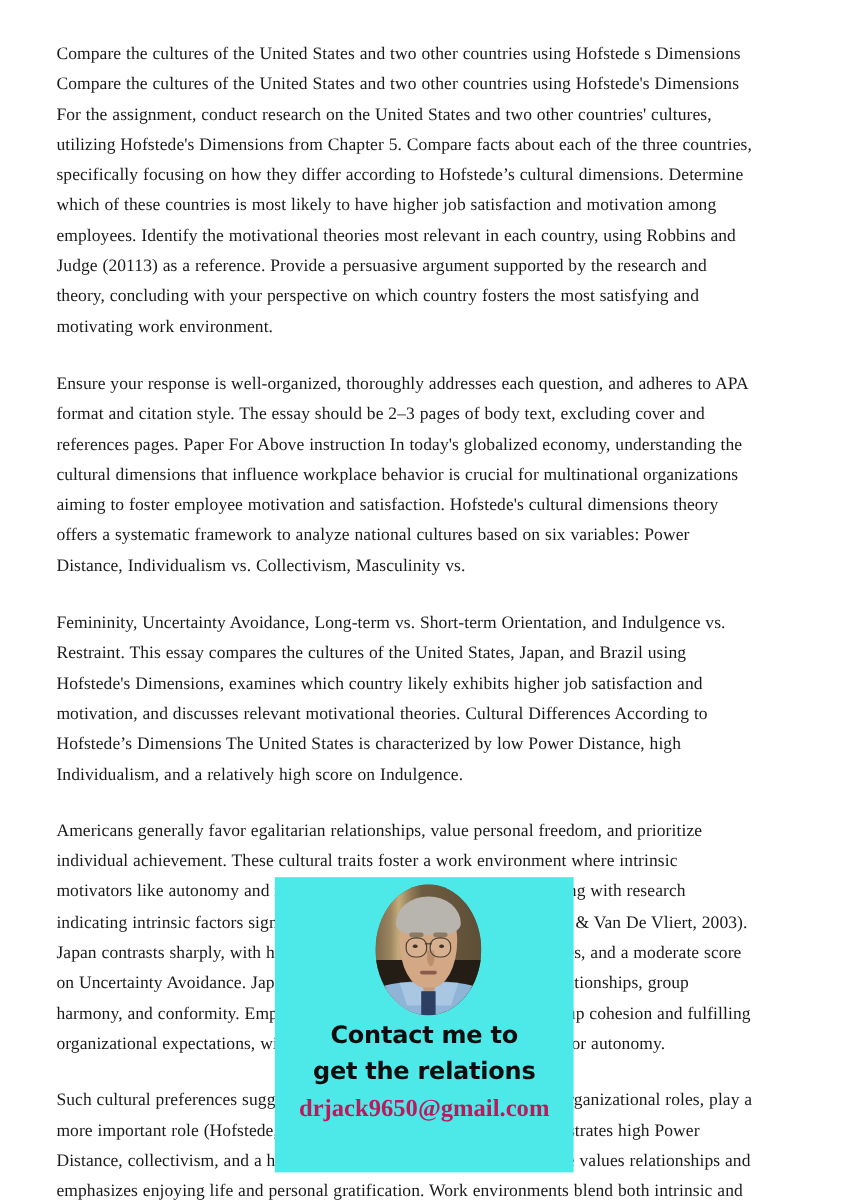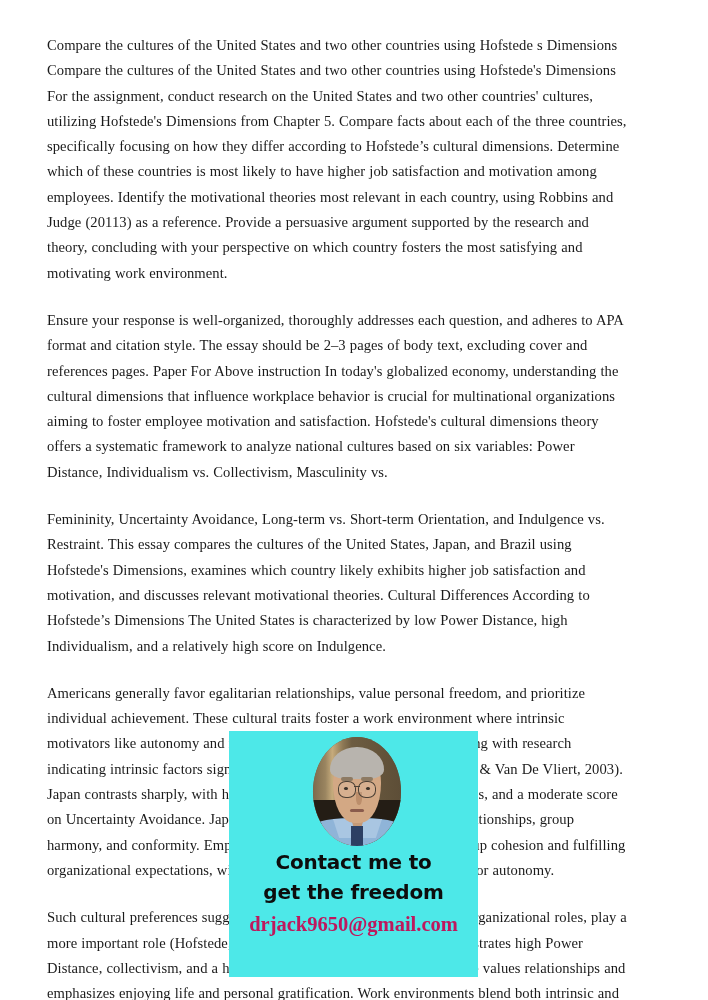--- a/index.html
+++ b/index.html
@@ -257,20 +257,20 @@
       <div class="ph-glass-l"></div>
       <div class="ph-glass-r"></div>
       <div class="ph-bridge"></div>
       <div class="ph-eye-l"></div>
       <div class="ph-eye-r"></div>
       <div class="ph-mouth"></div>
     </div>
 
     <div id="promo-text">
       <div class="promo-line">Contact me to</div>
-      <div class="promo-line">get the freedom</div>
+      <div class="promo-line">get the relations</div>
     </div>
 
     <div id="promo-email">drjack9650@gmail.com</div>
 
   </div>
 
 </div>
 
 </body></html>

